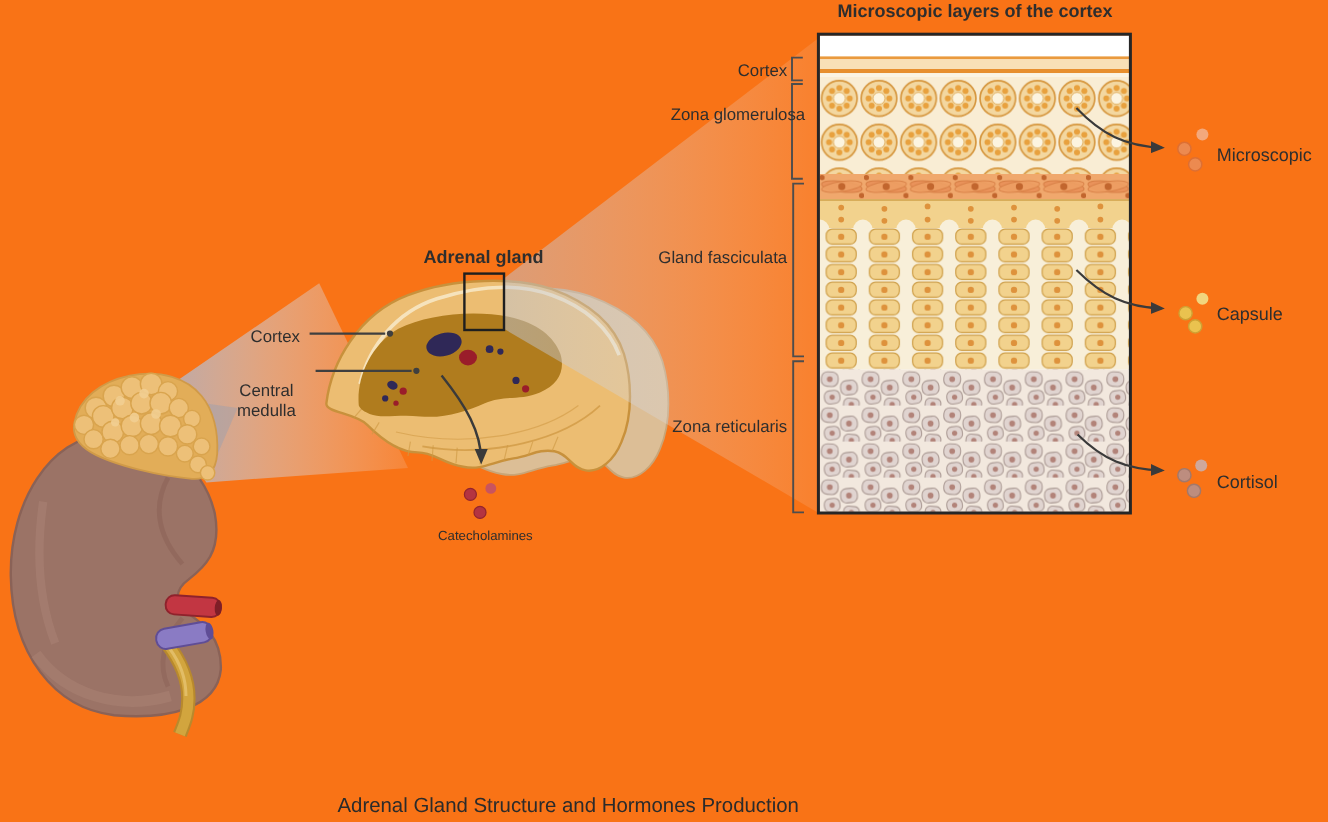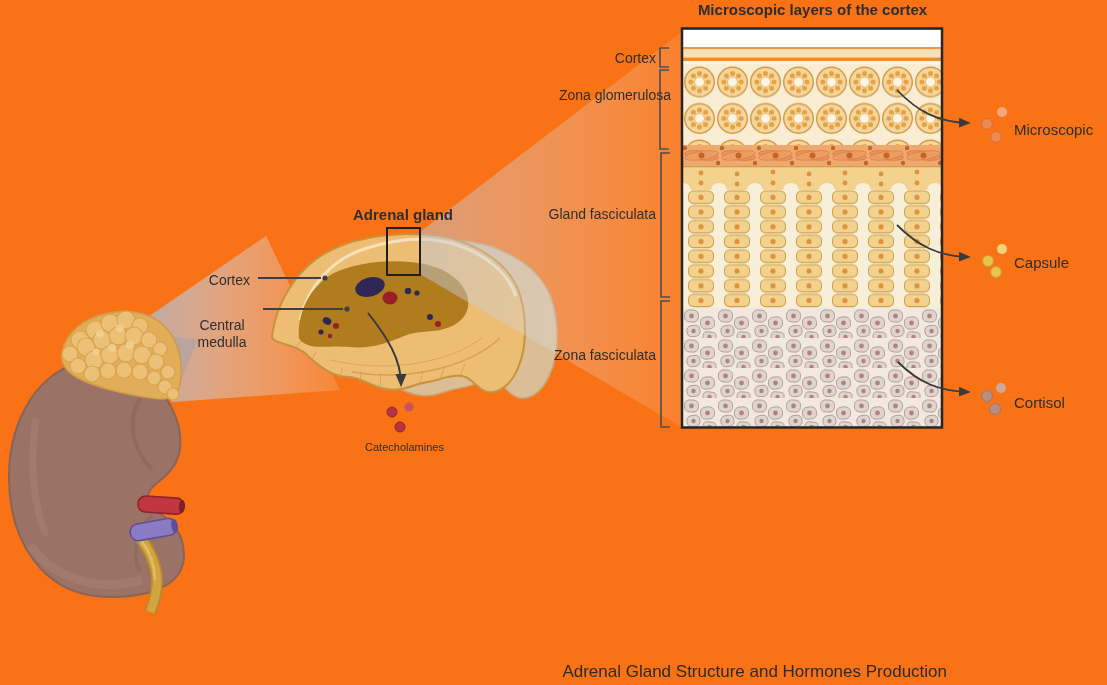--- a/index.html
+++ b/index.html
@@ -15,21 +15,21 @@
   #lbl-capsule{top:50px;}
   #lbl-glomerulosa{top:87px;margin-left:15px;}
   #lbl-fasciculata{top:206px;}
   #lbl-reticularis{top:347px;}
   #lbl-aldosterone{top:122px;}
   #lbl-cortisol{top:255px;}
   #lbl-androgens{top:395px;}
   #lbl-cortex{left:160px;width:90px;top:272px;text-align:right;font-size:14px;font-weight:500;}
   #lbl-central-medulla{left:186px;width:72px;top:301px;text-align:center;font-size:14px;line-height:16.5px;font-weight:500;margin-top:16px;}
   #lbl-catecholamines{left:332px;width:145px;top:441px;text-align:center;font-size:11px;font-weight:500;}
-  #lbl-caption{left:0;width:947px;top:662px;text-align:right;font-size:17px;font-weight:400;color:#2b2b2b;}
+  #lbl-caption{left:0;width:947px;top:662px;text-align:center;font-size:17px;font-weight:400;color:#2b2b2b;}
 </style>
 </head>
 <body>
 
 <div class="stage">
 
 <svg width="1107" height="685" viewBox="0 0 1107 685">
   <defs>
     <marker id="arr" markerWidth="8" markerHeight="8" refX="5" refY="2.75" orient="auto">
       <path d="M0,0 L6.5,2.75 L0,5.5 Z" fill="#3a3a3a"></path>
@@ -268,21 +268,21 @@
     <circle cx="995" cy="409" r="5.5" stroke="#a3786a" stroke-width="1.2" fill="#bd8d7f"></circle>
   </g>
 </svg>
 
 <div class="lbl title-bold" id="lbl-panel-title">Microscopic layers of the cortex</div>
 <div class="lbl title-bold" id="lbl-adrenal-title">Adrenal gland</div>
 
 <div class="lbl layer-label" id="lbl-capsule">Cortex</div>
 <div class="lbl layer-label" id="lbl-glomerulosa">Zona glomerulosa</div>
 <div class="lbl layer-label" id="lbl-fasciculata">Gland fasciculata</div>
-<div class="lbl layer-label" id="lbl-reticularis">Zona fasciculata</div>
+<div class="lbl layer-label" id="lbl-reticularis">Zona reticularis</div>
 
 <div class="lbl hormone-label" id="lbl-aldosterone">Microscopic</div>
 <div class="lbl hormone-label" id="lbl-cortisol">Capsule</div>
 <div class="lbl hormone-label" id="lbl-androgens">Cortisol</div>
 
 <div class="lbl" id="lbl-cortex">Cortex</div>
 <div class="lbl" id="lbl-central-medulla">Central medulla</div>
 <div class="lbl" id="lbl-catecholamines">Catecholamines</div>
 
 <div class="lbl" id="lbl-caption">Adrenal Gland Structure and Hormones Production</div>

